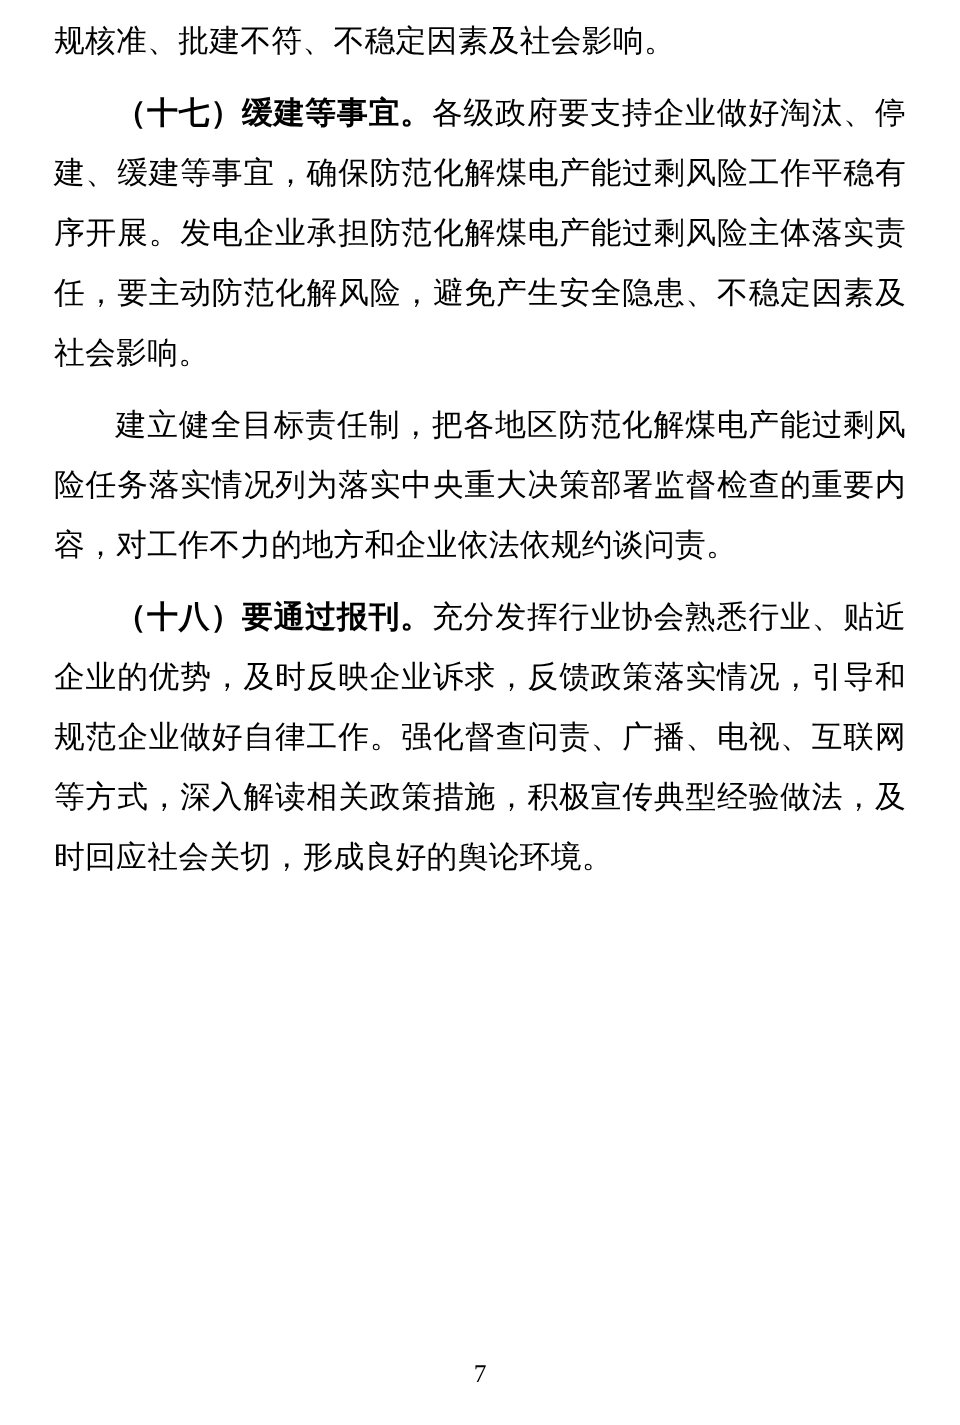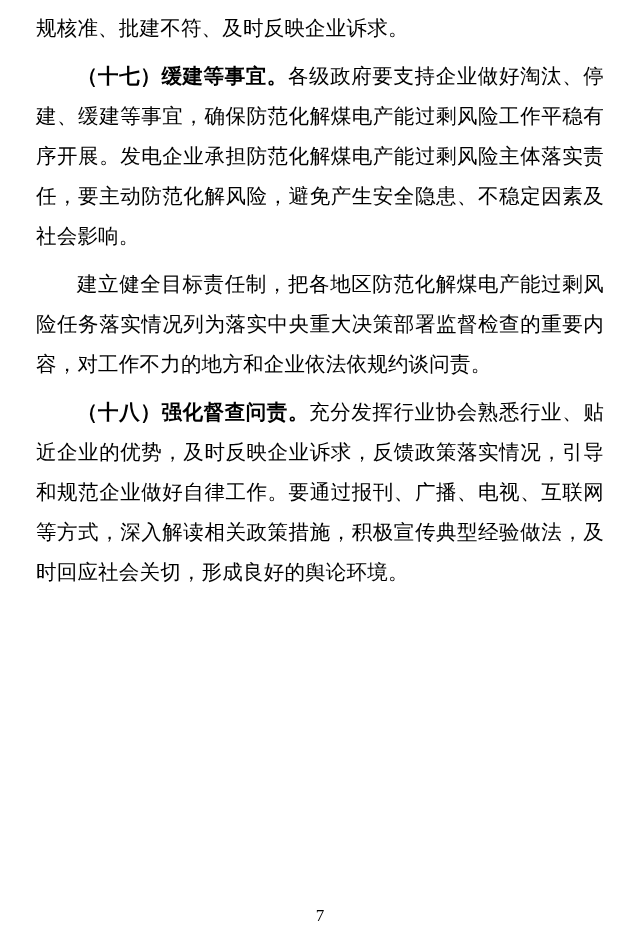--- a/index.html
+++ b/index.html
@@ -48,29 +48,29 @@
     text-align: center;
     font-size: 17px;
     font-family: "Liberation Serif", "DejaVu Serif", serif;
   }
 </style>
 </head>
 <body>
 
 <div id="page">
 
-  <p class="para"><span>规核准、批建不符、及时反映企业诉求。</span></p>
+  <p class="para"><span>规核准、批建不符、不稳定因素及社会影响。</span></p>
 
   <div class="gap-small"></div>
 
   <p class="para indent"><span class="bold">（十七）缓建等事宜。</span><span>各级政府要支持企业做好淘汰、停建、缓建等事宜，确保防范化解煤电产能过剩风险工作平稳有序开展。发电企业承担防范化解煤电产能过剩风险主体落实责任，要主动防范化解风险，避免产生安全隐患、不稳定因素及社会影响。</span></p>
 
   <div class="gap-small"></div>
 
   <p class="para indent"><span>建立健全目标责任制，把各地区防范化解煤电产能过剩风险任务落实情况列为落实中央重大决策部署监督检查的重要内容，对工作不力的地方和企业依法依规约谈问责。</span></p>
 
   <div class="gap-small"></div>
 
-  <p class="para indent"><span class="bold">（十八）强化督查问责。</span><span>充分发挥行业协会熟悉行业、贴近企业的优势，及时反映企业诉求，反馈政策落实情况，引导和规范企业做好自律工作。要通过报刊、广播、电视、互联网等方式，深入解读相关政策措施，积极宣传典型经验做法，及时回应社会关切，形成良好的舆论环境。</span></p>
+  <p class="para indent"><span class="bold">（十八）要通过报刊。</span><span>充分发挥行业协会熟悉行业、贴近企业的优势，及时反映企业诉求，反馈政策落实情况，引导和规范企业做好自律工作。强化督查问责、广播、电视、互联网等方式，深入解读相关政策措施，积极宣传典型经验做法，及时回应社会关切，形成良好的舆论环境。</span></p>
 
 </div>
 
 <div class="footer">7</div>
 
 </body></html>

